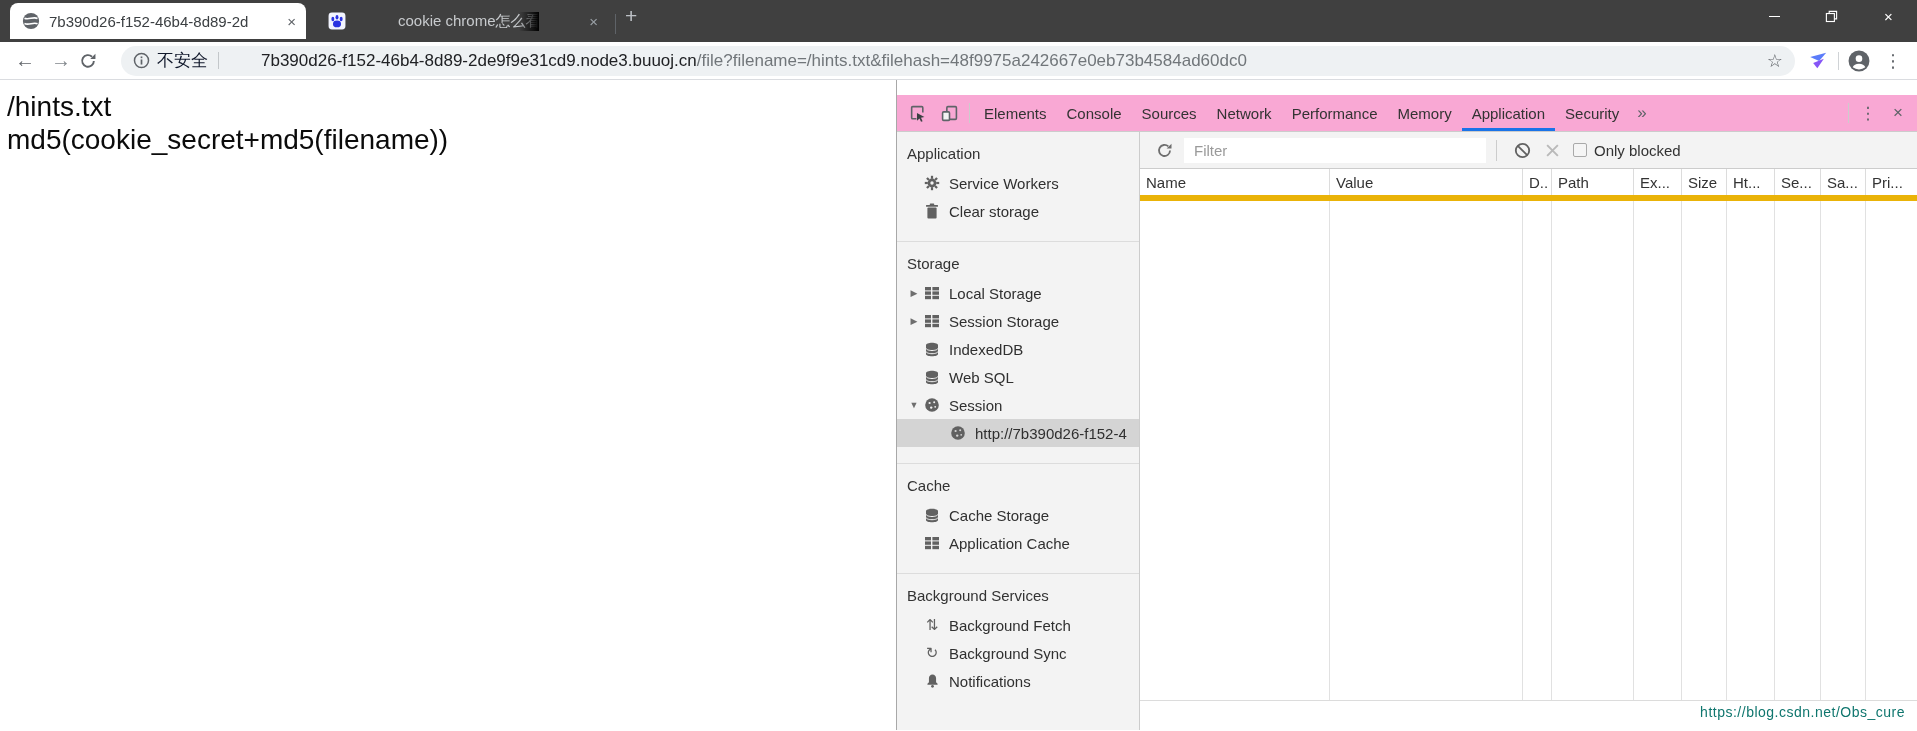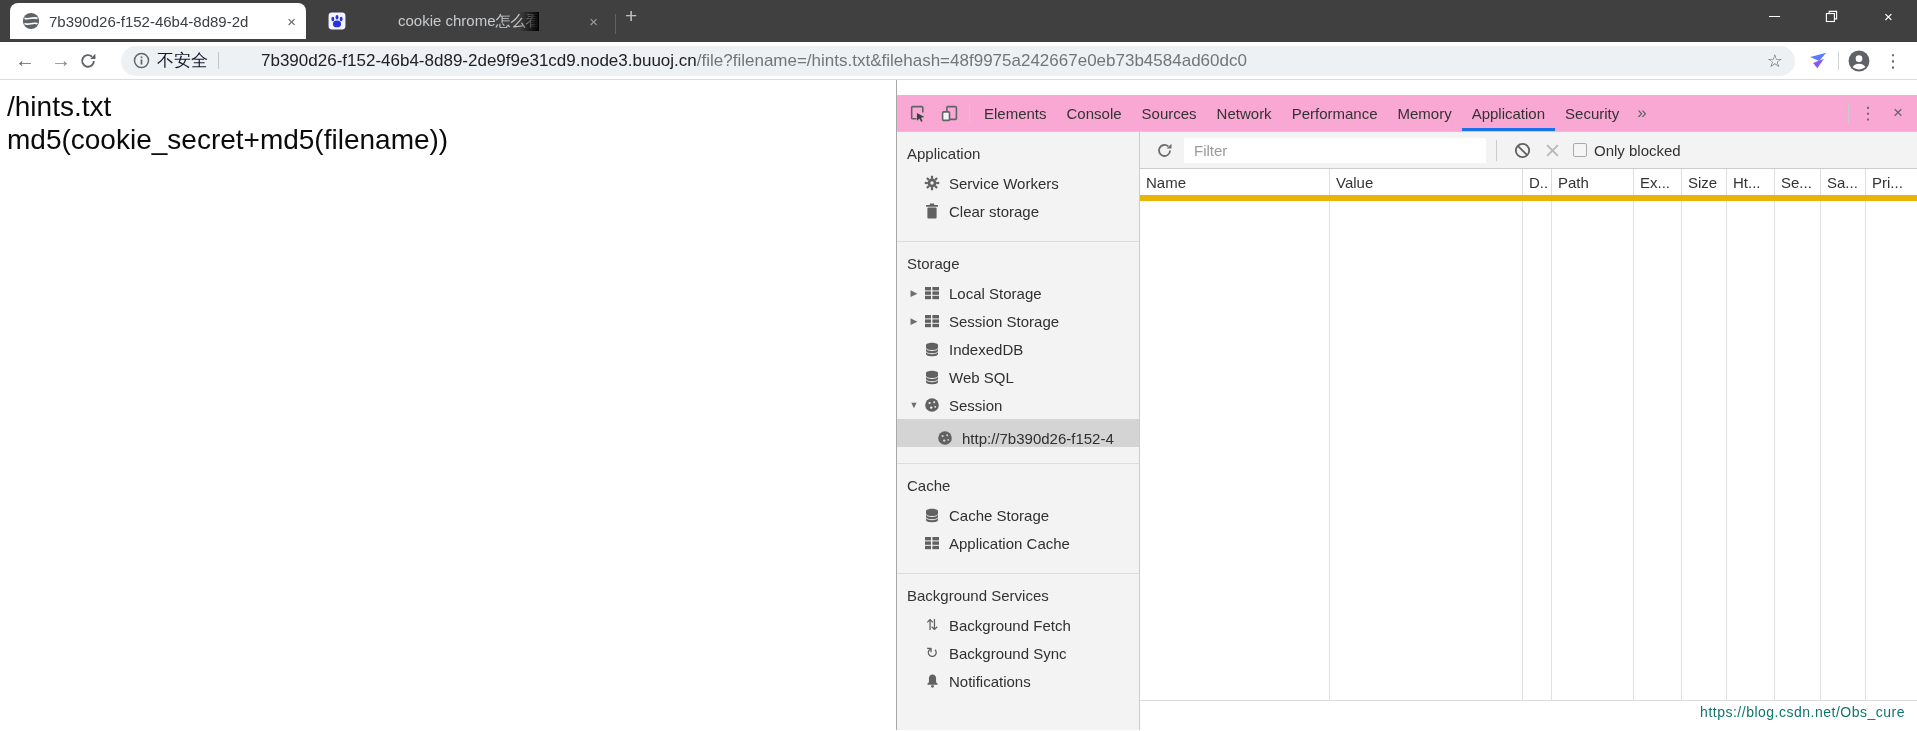--- a/index.html
+++ b/index.html
@@ -69,21 +69,21 @@
   
   .sidebar { width:243px; flex:0 0 243px; background:#f3f3f3; border-right:1px solid #ccc;
     font-size:15px; color:#303030; overflow:hidden; }
   .sb-section { padding:7px 0 16px 0; }
   .sb-section + .sb-section { border-top:1px solid #dcdcdc; }
   .sb-header { padding:6px 0 7px 10px; color:#333; }
   .sb-row { height:28px; display:flex; align-items:center; padding-left:8px; white-space:nowrap; overflow:hidden; }
   .sb-arrow { width:18px; flex:0 0 18px; font-size:9px; color:#6e6e6e; text-align:center; }
   .sb-icon { width:18px; height:18px; flex:0 0 18px; margin-right:8px; display:flex; align-items:center; justify-content:center; color:#616161; }
   .sb-glyph { font-size:15px; color:#616161; font-family:"DejaVu Sans", sans-serif; }
-  .sb-row.child { padding-left:21px;align-items:flex-end; }
+  .sb-row.child { padding-left:34px; }
   .sb-row.selected { background:#d4d4d4; }
 
   
   .main { flex:1; display:flex; flex-direction:column; background:#fff; min-width:0; }
   .ck-toolbar { height:37px; background:#f3f3f3; border-bottom:1px solid #ccc;
     display:flex; align-items:center; padding:0 10px; font-size:15px; color:#333; }
   .ck-refresh { width:28px; display:flex; justify-content:center; }
   .filter-input { width:302px; height:25px; border:1px solid #fff; background:#fff; margin-left:6px;
     padding:0 9px; font-size:15px; font-family:"Liberation Sans", sans-serif; color:#333; outline:none; }
   .filter-input::placeholder { color:#9a9a9a; }

